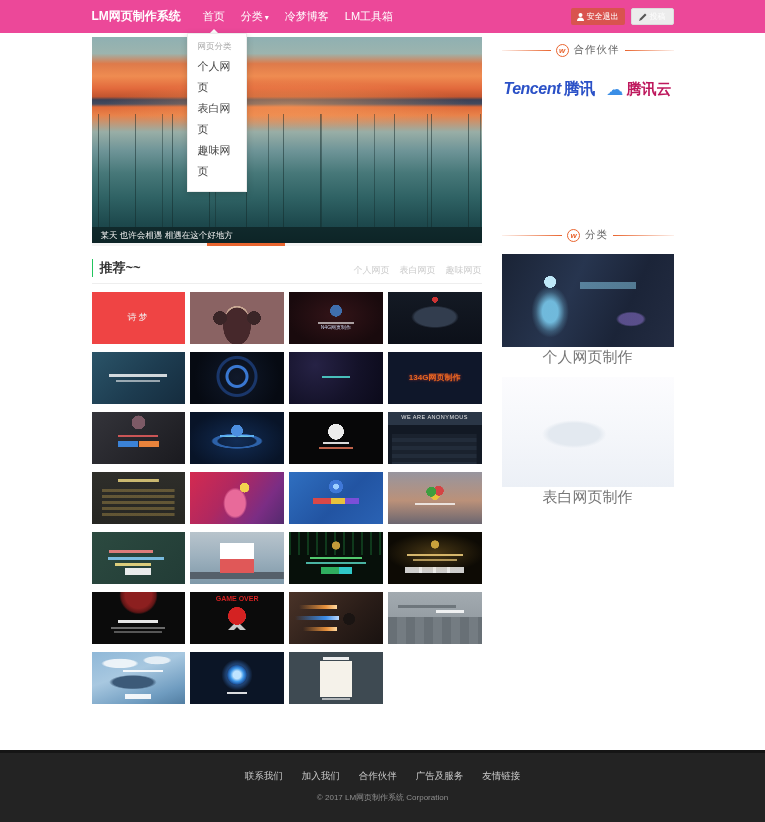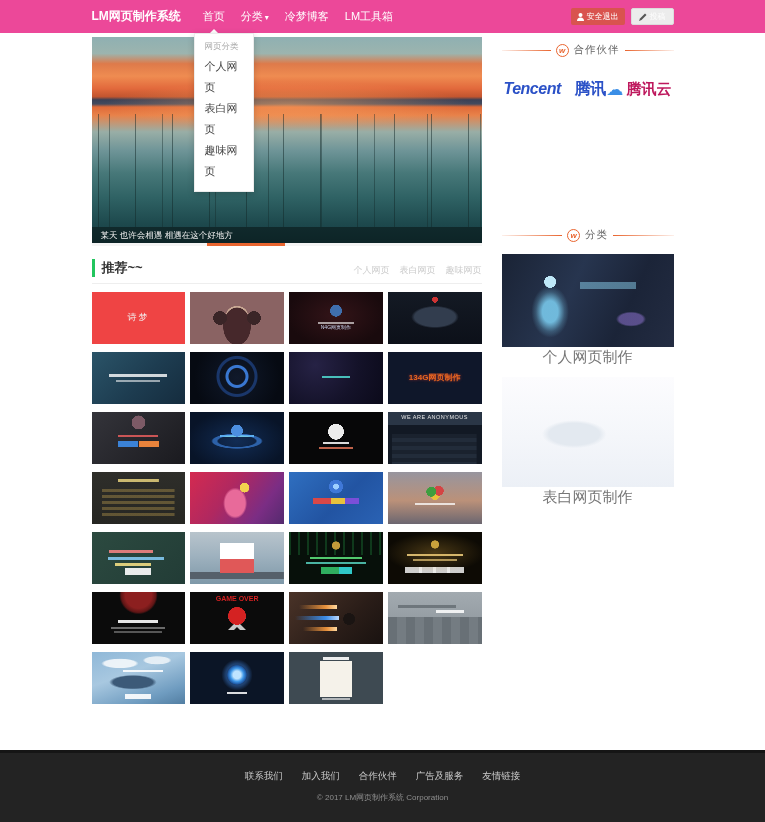--- a/index.html
+++ b/index.html
@@ -18,21 +18,21 @@
   .btn-logout { background:#d9534f; border:none; color:#fff; font-size:8px; padding:3px 6px; border-radius:2px; display:flex; align-items:center; gap:3px; cursor:pointer; }
   .btn-post { background:#ececec; border:1px solid #dcdcdc; color:#fdfdfd; font-size:8px; padding:2px 7px; border-radius:2px; display:flex; align-items:center; gap:3px; cursor:pointer; }
   .btn-post svg { display:block; }
 
   
   .container { width: 582px; margin: 4px auto 46px; display: flex; gap: 20px; position: relative; }
   .col-main { width: 390px; flex: none; }
   .col-side { flex: 1; min-width: 0; }
 
   
-  .dropdown { position: absolute; top: -4px; left: 102px; width: 60px; background: #fff;
+  .dropdown { position: absolute; top: -4px; left: 95px; width: 60px; background: #fff;
     border: 1px solid #ececec; box-shadow: 0 2px 7px rgba(0,0,0,.18); padding: 7px 10px 9px; z-index: 30; }
   .dropdown-title { font-size: 8.5px; color: #aaa; margin-bottom: 3px; }
   .dropdown-item { font-size: 11px; color: #444; line-height: 21px; cursor: pointer; }
 
   
   .hero { position: relative; width: 390px; height: 206px; overflow: hidden; cursor: pointer;
     background:
       radial-gradient(ellipse 65% 16% at 50% 33%, rgba(255,170,100,.55), transparent 72%),
       linear-gradient(180deg,
         #8fb0b2 0%, #9cb4ae 8%, #de7a4a 13%, #ef8c51 19%, #e2693c 25%, #c2552f 29%,
@@ -45,39 +45,39 @@
       repeating-linear-gradient(90deg, transparent 0 17px, rgba(18,40,40,.4) 17px 18px, transparent 18px 53px);
     background-position: 6px 0, 0 10px; }
   .hero-caption { position: absolute; left: 0; right: 0; bottom: 0; height: 16px; line-height: 16px;
     background: rgba(8,18,18,.55); color: #eee; font-size: 8.5px; padding-left: 9px; }
   .carousel-track { position: relative; height: 3px; background: #f4f4f4; width: 390px; }
   .carousel-progress { position: absolute; left: 115px; width: 78px; top: 0; bottom: 0; background: #e9652f; cursor: pointer; }
 
   
   .rec-head { margin-top: 13px; display: flex; align-items: flex-end; justify-content: space-between;
     border-bottom: 1px solid #eee; padding-bottom: 6px; }
-  .rec-title { font-size: 13px; font-weight: bold; color: #333; border-left: 3px solid #22c55e; padding-left: 7px; }
+  .rec-title { font-size: 13px; font-weight: bold; color: #333; border-left: 1px solid #22c55e; padding-left: 7px; }
   .rec-links { display: flex; gap: 10px; }
   .rec-link { font-size: 9px; color: #ccc; cursor: pointer; }
   .grid { margin-top: 8px; display: grid; grid-template-columns: repeat(4, 1fr); column-gap: 5px; row-gap: 8px; }
   .tile { position: relative; height: 52px; background: #222; overflow: hidden; cursor: pointer; }
   .tile-label { position: absolute; left: 2px; right: 2px; top: 50%; transform: translateY(-50%);
     text-align: center; color: #fff; font-size: 7px; line-height: 1.25; white-space: nowrap; overflow: hidden; }
 
   
   .sec-head { display: flex; align-items: center; gap: 5px; padding-top: 6px; }
   .sec-head .line { flex: 1; height: 1px; }
   .sec-head .line.l { background: linear-gradient(90deg, rgba(233,101,47,.1), #e9652f); }
   .sec-head .line.r { background: linear-gradient(90deg, #e9652f, rgba(233,101,47,.1)); }
   .sec-logo { width: 13px; height: 13px; border: 1px solid #e9652f; border-radius: 50%; color: #e9652f;
     font-size: 8px; font-weight: bold; font-style: italic; display: flex; align-items: center; justify-content: center; flex: none; }
   .sec-title { font-size: 10.5px; color: #666; letter-spacing: 1px; white-space: nowrap; }
   .partner-row { display: flex; align-items: center; justify-content: space-between; margin-top: 22px; padding: 0 2px; }
   .logo-tencent { font-size: 16px; font-weight: bold; font-style: italic; color: #2b51c7; letter-spacing: -.5px; cursor: pointer; white-space: nowrap; }
-  .logo-tencent .cn { font-style: normal; margin-left: 14px; }
+  .logo-tencent .cn { font-style: normal; margin-left: 3px; }
   .logo-qcloud { display: flex; align-items: center; gap: 3px; cursor: pointer; }
   .logo-qcloud .cloud { color: #3a8ee6; font-size: 17px; line-height: 1; }
   .logo-qcloud .txt { font-size: 15px; font-weight: bold; color: #be185d; }
   .cat-section { margin-top: 122px; }
   .cat-card { margin-top: 12px; cursor: pointer; }
   .cat-img { width: 100%; height: 93px; background: #223; }
   .cat-caption { text-align: center; font-size: 15px; color: #777; line-height: 16px; margin-top: 2px; }
 
   
   .footer { background: #232323; border-top: 3px solid #151515; height: 75px; text-align: center; padding-top: 17px; }

